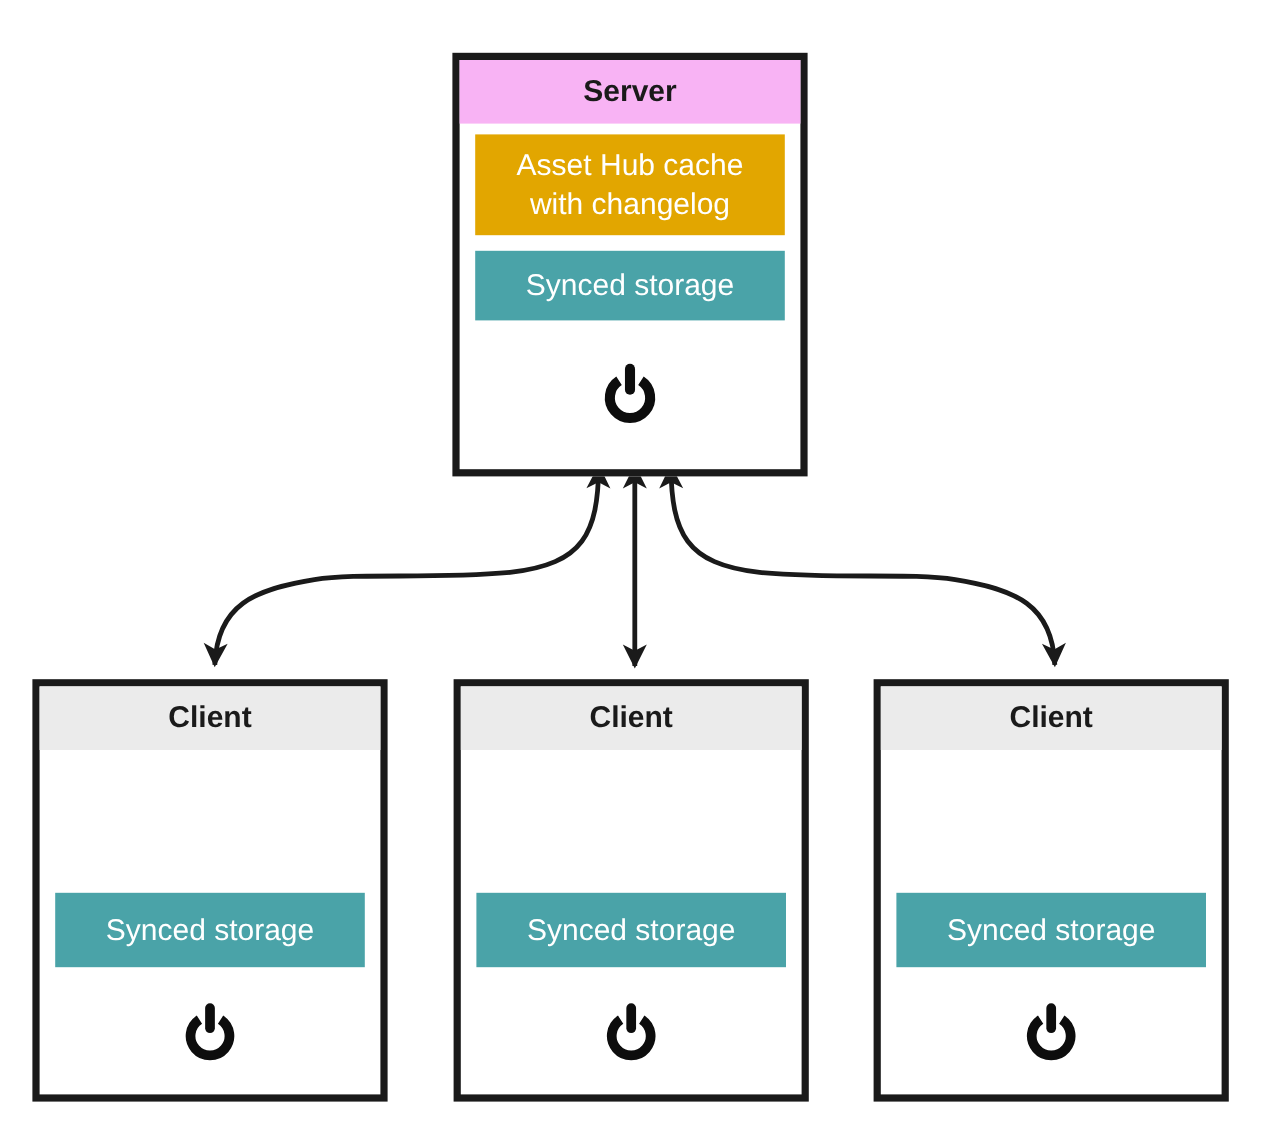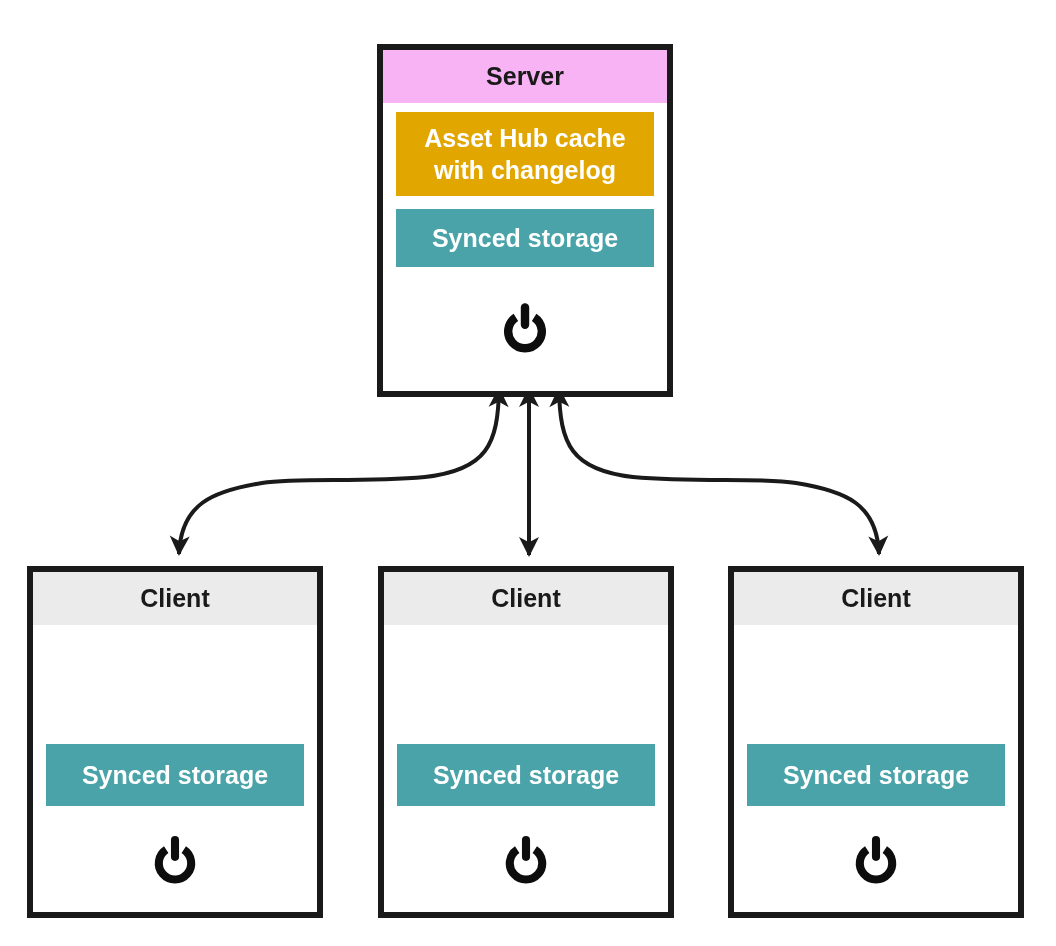--- a/index.html
+++ b/index.html
@@ -62,21 +62,21 @@
   .node-header--client { background: #ebebeb; }
   .module {
     box-sizing: border-box;
     width: 258px;
     display: flex;
     align-items: center;
     justify-content: center;
     text-align: center;
     color: #ffffff;
     font-size: 25px;
-    font-weight: 700;
+    font-weight: 400;
     line-height: 1.3;
     padding: 4px 16px;
   }
   .module--amber {
     background: #e2a600;
     min-height: 84px;
     margin-top: 9px;
   }
   .module--teal-server {
     background: #4aa3a8;

